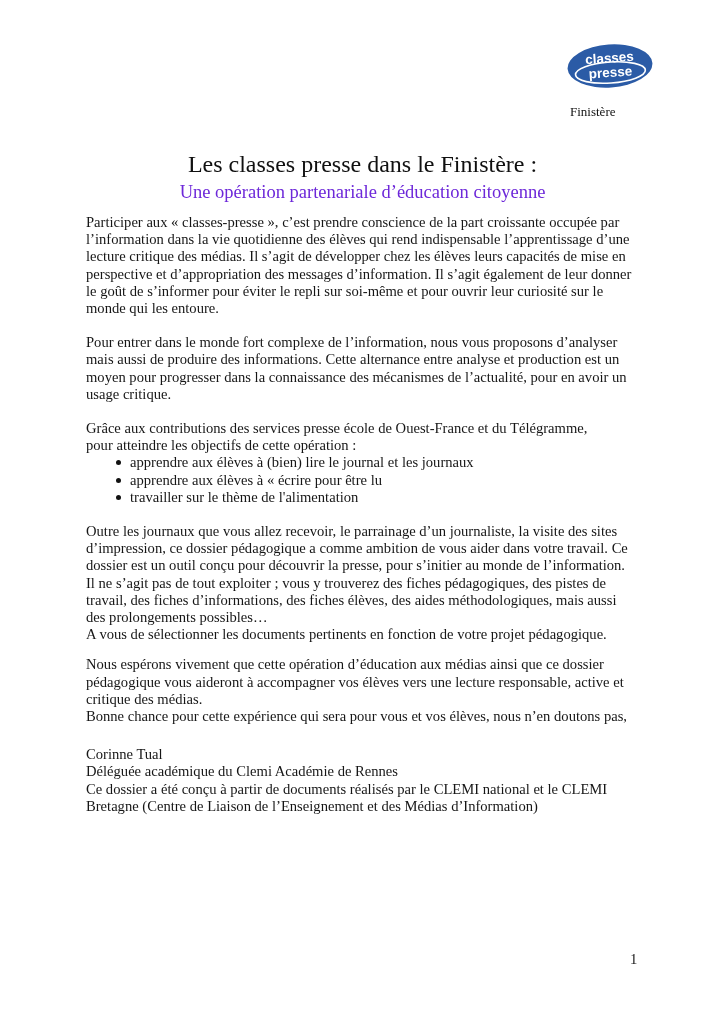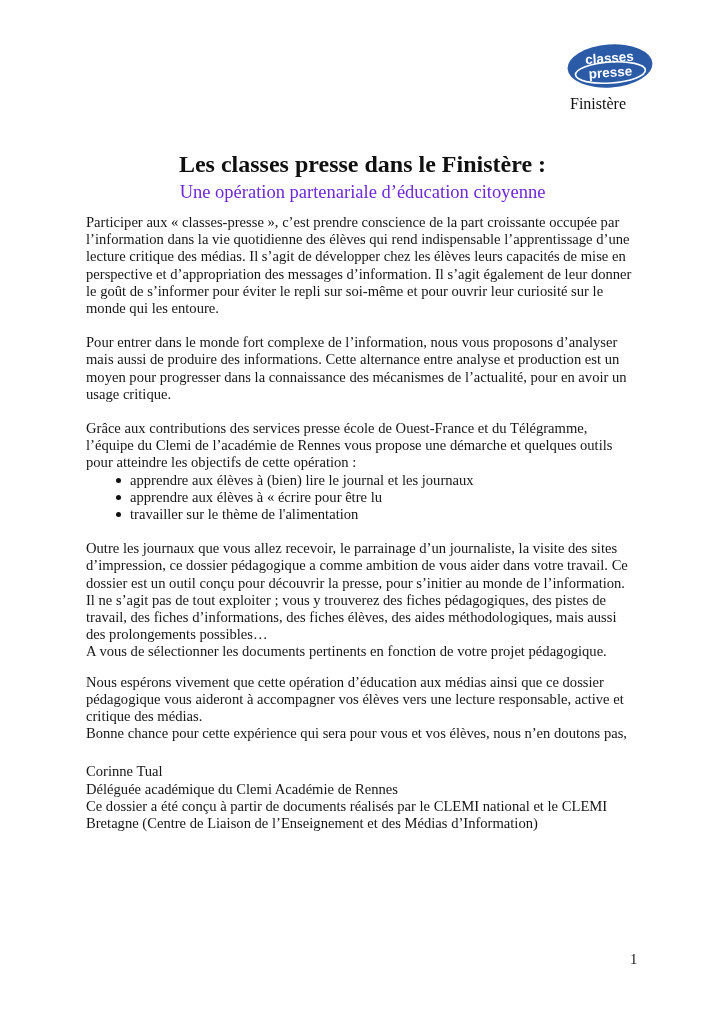--- a/index.html
+++ b/index.html
@@ -15,37 +15,37 @@
 
   
   .logo-wrap {
     position: absolute;
     top: 43px;
     left: 566px;
     width: 90px;
     text-align: left;
   }
   .logo-caption {
-    font-size: 16px;
+    font-size: 13px;
     line-height: 17px;
     padding-left: 4px;
     color: #111111;
-    margin-top: 2px;
+    margin-top: 10px;
   }
 
   
   .doc-title {
     position: absolute;
     top: 150px;
     left: 0;
     width: 725px;
     text-align: center;
     font-size: 24px;
     line-height: 28px;
-    font-weight: bold;
+    font-weight: normal;
     color: #101010;
   }
   .doc-subtitle {
     position: absolute;
     top: 180px;
     left: 0;
     width: 725px;
     text-align: center;
     font-size: 18.5px;
     line-height: 24px;
@@ -123,21 +123,20 @@
 
     <div class="para">
       <div class="ln">Pour entrer dans le monde fort complexe de l’information, nous vous proposons d’analyser</div>
       <div class="ln">mais aussi de produire des informations. Cette alternance entre analyse et production est un</div>
       <div class="ln">moyen pour progresser dans la connaissance des mécanismes de l’actualité, pour en avoir un</div>
       <div class="ln">usage critique.</div>
     </div>
 
     <div class="para tight">
       <div class="ln">Grâce aux contributions des services presse école de Ouest-France et du Télégramme,</div>
-      <div class="ln">l’équipe du Clemi de l’académie de Rennes vous propose une démarche et quelques outils</div>
       <div class="ln">pour atteindre les objectifs de cette opération :</div>
     </div>
 
     <div class="bullet-list">
       <div class="bullet-item">
         <span class="bullet-dot"></span>
         <span>apprendre aux élèves à (bien) lire le journal et les journaux</span>
       </div>
       <div class="bullet-item">
         <span class="bullet-dot"></span>

